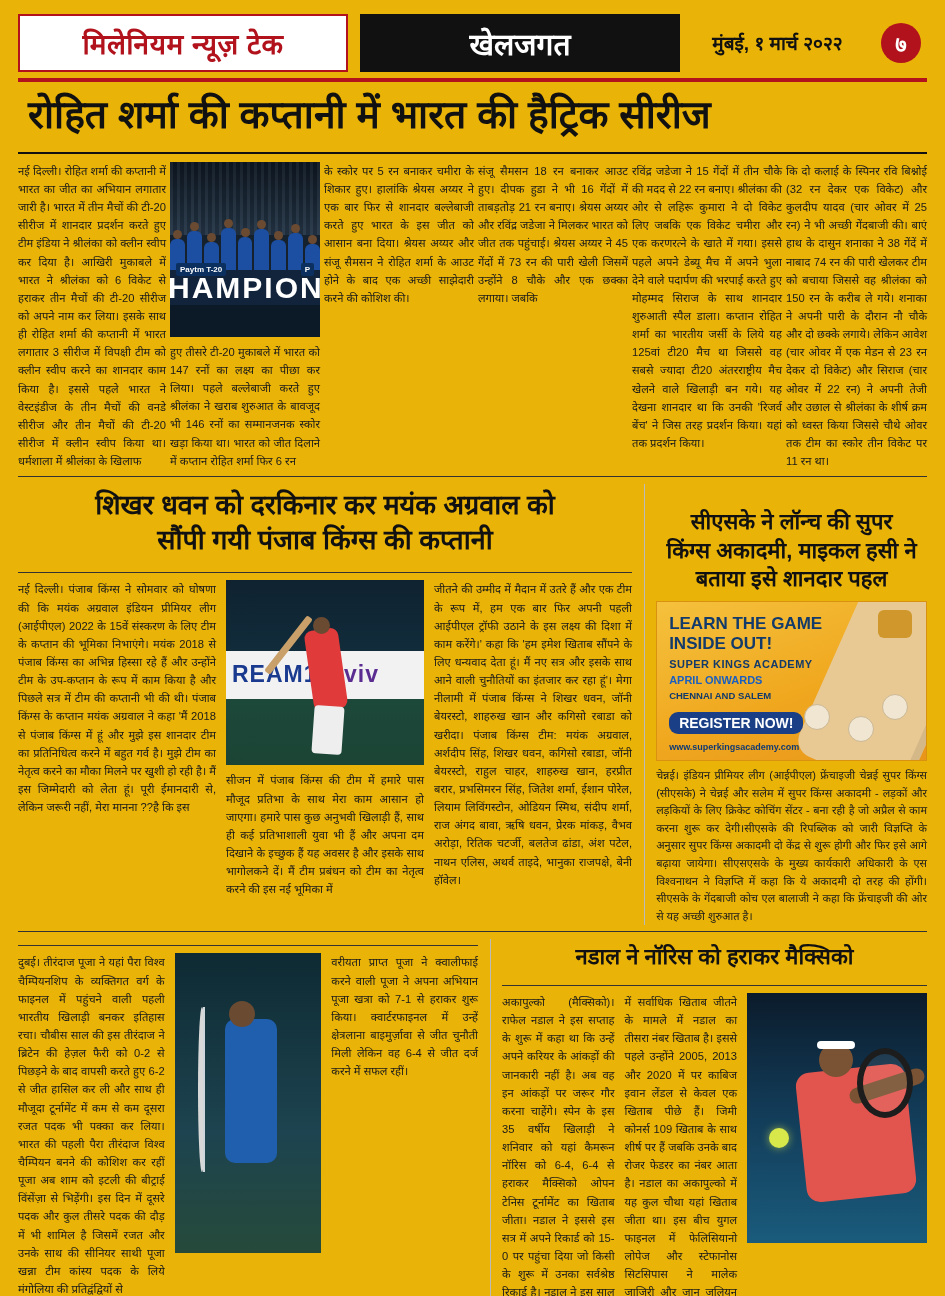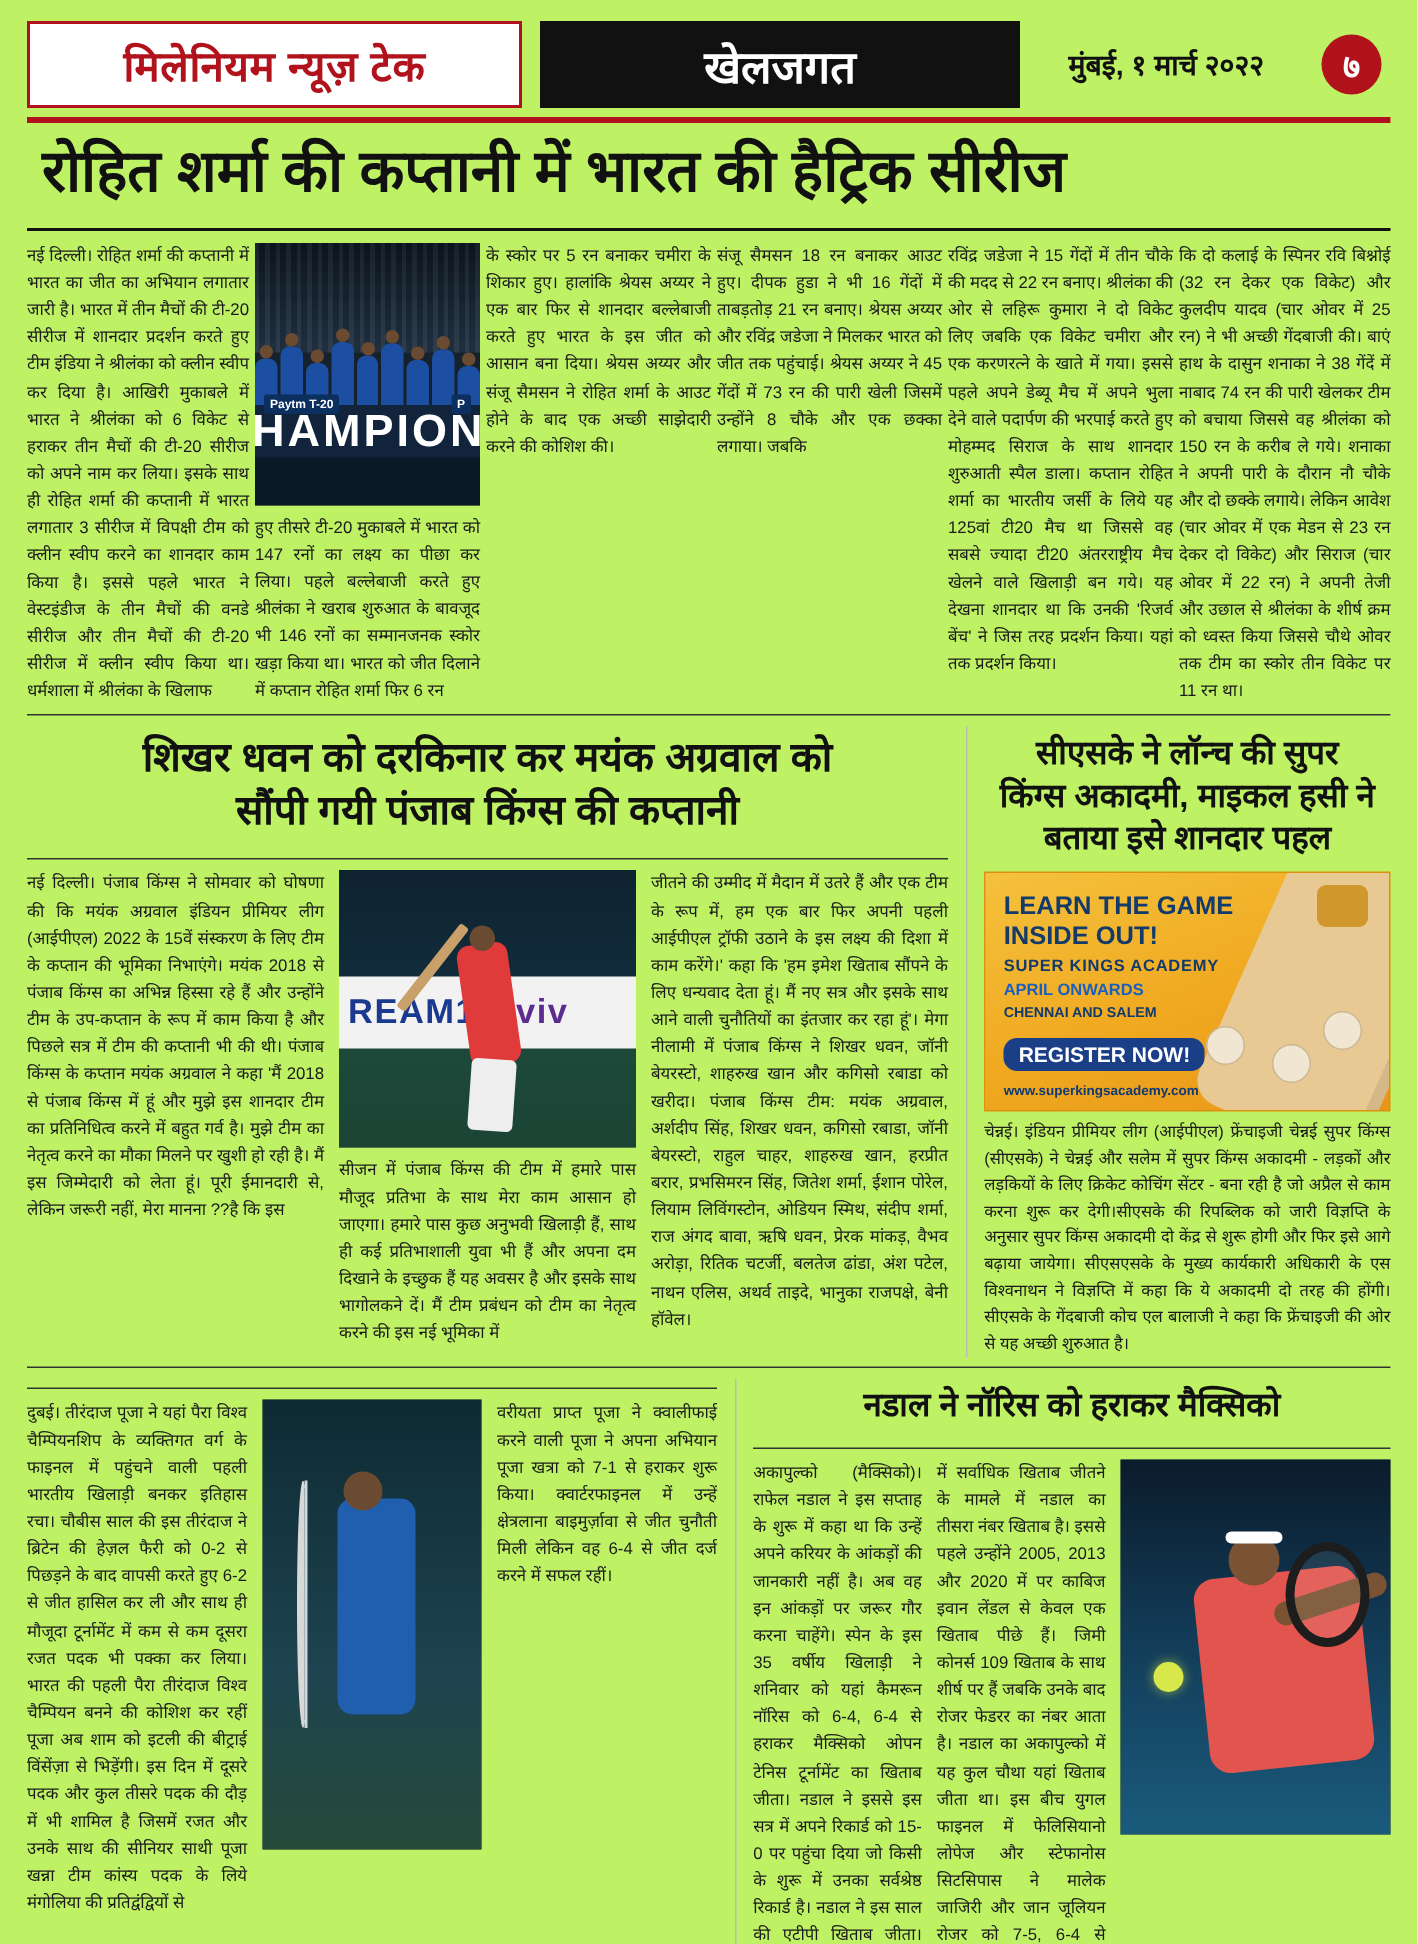--- a/index.html
+++ b/index.html
@@ -8,21 +8,21 @@
     width: 945px; height: 1296px;
     background: #ffffff;
     font-family: "Liberation Sans", sans-serif;
     color: #111;
     overflow: hidden;
   }
   .page {
     width: 945px; height: 1296px;
     position: relative;
     padding: 14px 18px 10px 18px;
-    background: #bef264;
+    background: #eab308;
   }
   
   .masthead {
     display: flex; align-items: stretch; gap: 0;
     height: 58px;
     margin-bottom: 6px;
   }
   .brand {
     flex: 0 0 330px;
     border: 2px solid #b1121c;
@@ -177,21 +177,21 @@
     color: #111;
     line-height: 1.3;
   }
   .sub-h-large { font-size: 27px; padding: 4px 6px 8px 6px; }
   .sub-h-med { font-size: 22px; padding: 4px 4px 7px 4px; }
   .sub-h-small { font-size: 20px; padding: 4px 4px 7px 4px; }
 
   
   .mid-wrap { display:flex; gap:12px; }
   .mid-left { flex: 0 0 614px; }
-  .mid-right { flex: 1 1 auto; }
+  .mid-right { flex: 1 1 auto; margin-top: 20px; }
   .mid-cols { display:flex; gap:10px; }
   .mc { flex: 1 1 0; }
 
   
   .ad {
     position: relative;
     height: 160px;
     background: linear-gradient(160deg, #f5c13d 0%, #f0a81f 55%, #e8951a 100%);
     overflow: hidden;
     border: 1px solid #d9920f;

